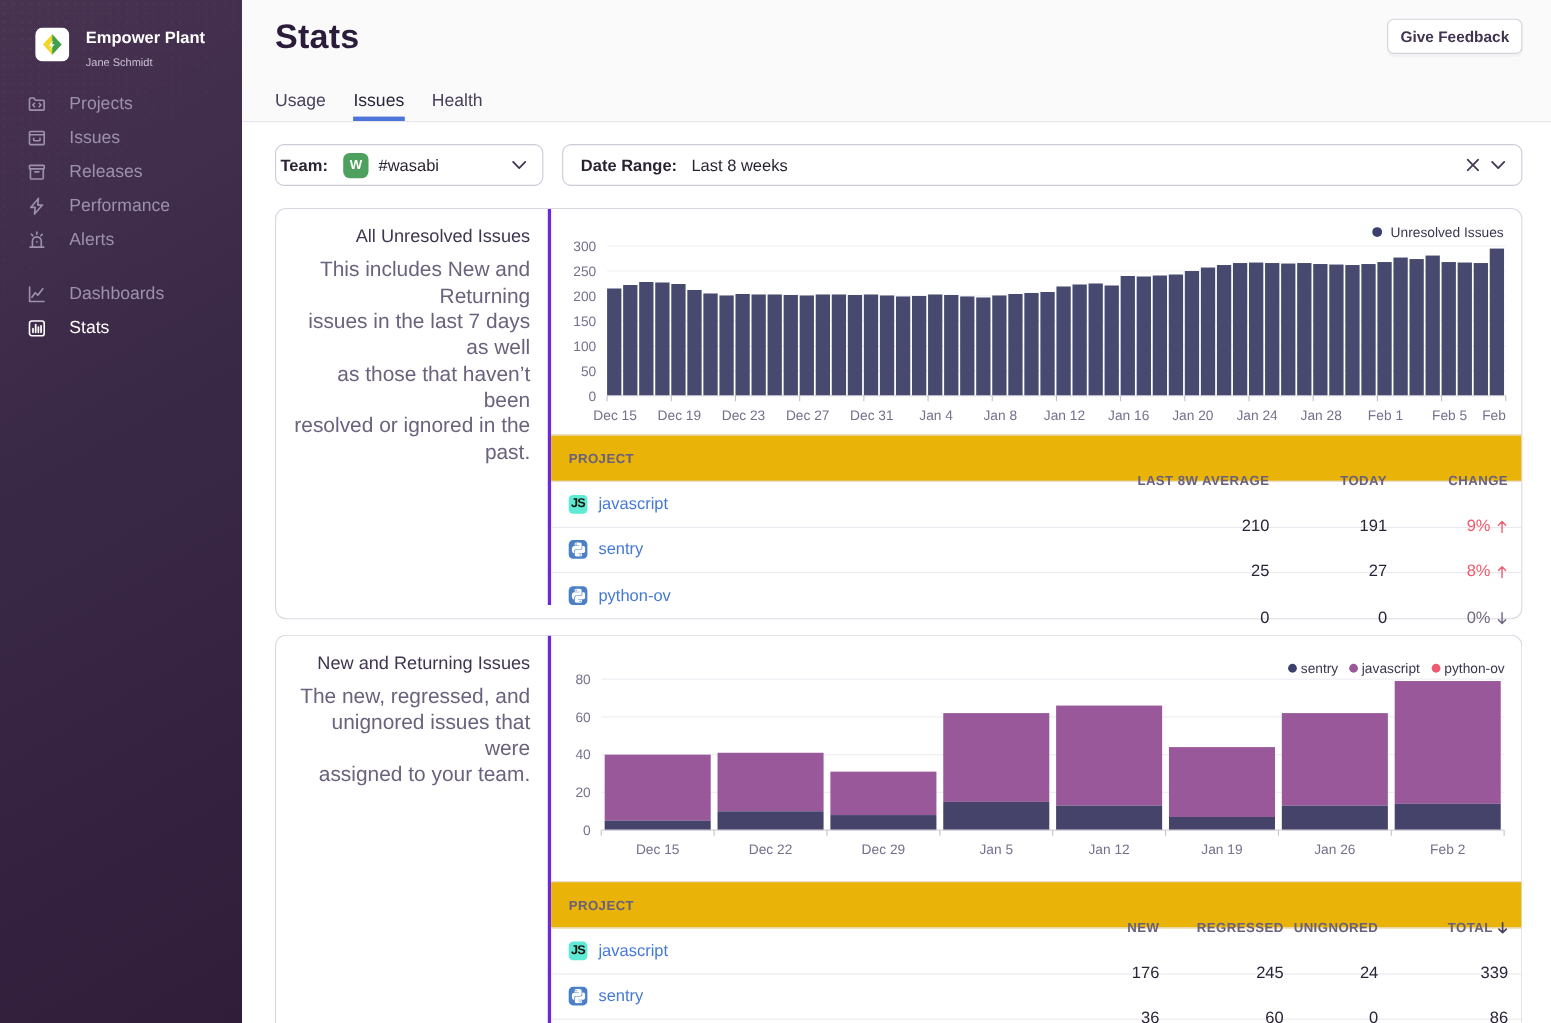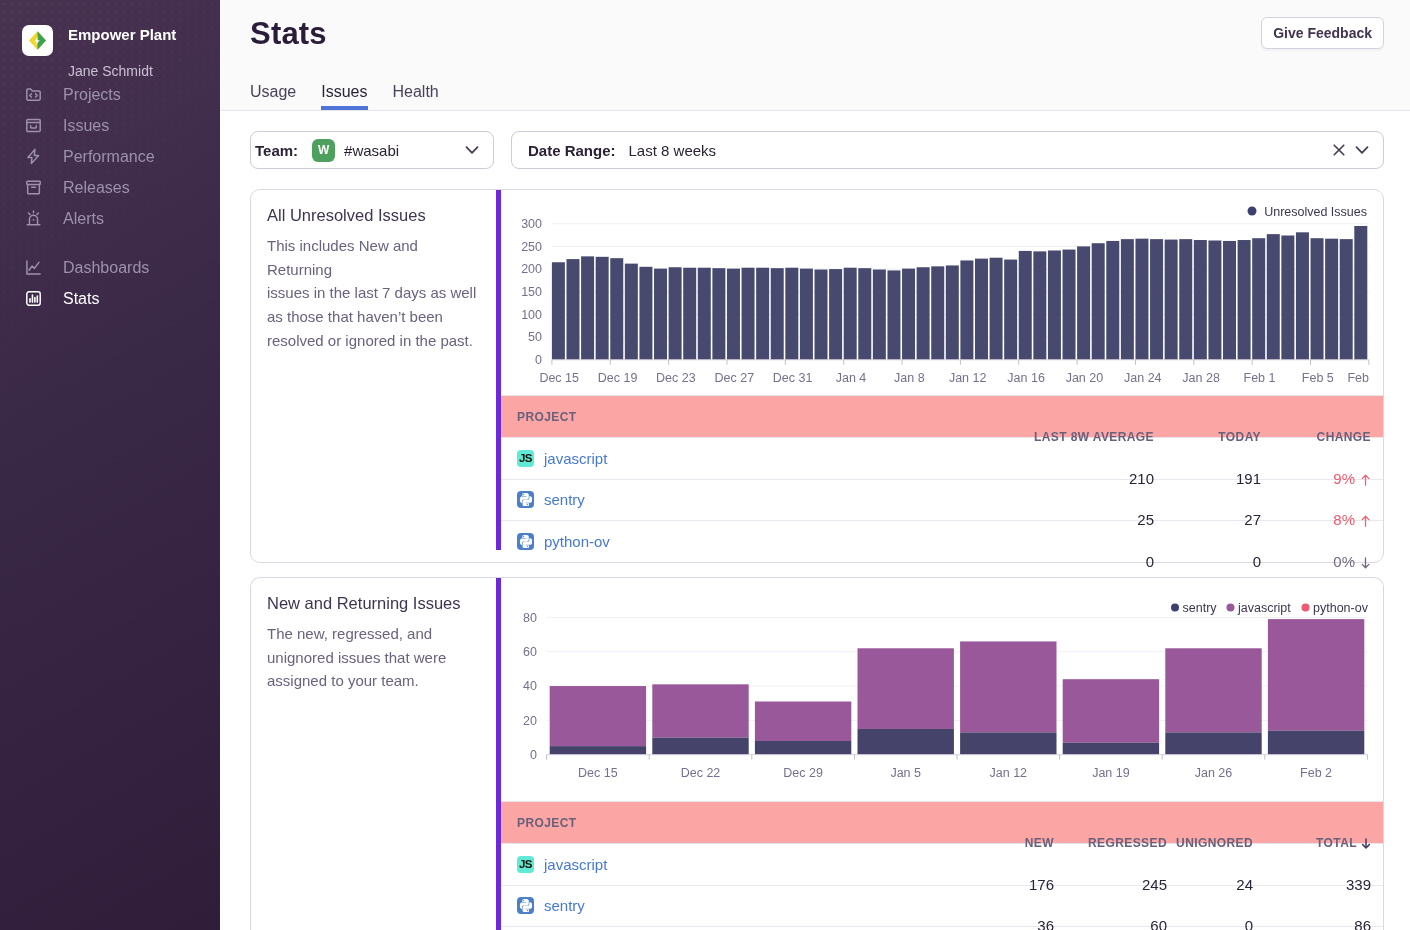--- a/index.html
+++ b/index.html
@@ -5,24 +5,24 @@
 html,body { width:1410px; height:930px; overflow:hidden; font-family:"Liberation Sans",sans-serif; background:#fff; }
 body { position:relative; }
 
 
 .sidebar { position:absolute; left:0; top:0; width:220px; height:930px;
   background:linear-gradient(150deg,#483351 0%,#3a2847 42%,#2f1d3a 100%); color:#fff; }
 .sidebar .dots { position:absolute; inset:0;
   background-image:radial-gradient(rgba(255,255,255,.04) 1px, transparent 1.3px);
   background-size:8px 8px;
   -webkit-mask-image:linear-gradient(135deg,#000 0%,transparent 48%); }
-.org { position:absolute; left:22px; top:25px; display:flex; }
+.org { position:absolute; left:32px; top:25px; display:flex; }
 .orgtxt { margin-left:15px; padding-top:1px; }
 .orgname { font-size:15px; font-weight:bold; color:#fff; line-height:18px; }
-.orguser { font-size:14px; color:#cbc0d5; line-height:18px; margin-top:18px; }
+.orguser { font-size:10px; color:#cbc0d5; line-height:18px; margin-top:5px; }
 nav { position:absolute; left:25px; top:79px; width:180px; }
 .nitem { display:flex; align-items:center; height:31px; color:#9d91ab; font-size:16px; }
 .nitem .nico { flex:0 0 17px; }
 .nitem span { margin-left:21px; }
 .nitem.active { color:#fff; }
 .gap18 { height:18px; } .gap19 { height:19px; }
 
 
 .header { position:absolute; left:220px; top:0; width:1190px; height:111px;
   background:#fafafb; border-bottom:1px solid #e7e4eb; }
@@ -40,30 +40,30 @@
 .f1 { left:250px; top:131px; width:244px; }
 .f2 { left:511px; top:131px; width:873px; }
 .flabel { font-weight:bold; }
 .wbadge { width:23px; height:23px; background:#4ea05e; border-radius:6px; color:#fff; font-size:12px;
   font-weight:bold; text-align:center; line-height:23px; display:inline-block; }
 
 
 .panel { position:absolute; left:250px; width:1134px; background:#fff; border:1px solid #dcd8e2; border-radius:10px; }
 .p1 { top:189px; height:374px; }
 .p2 { top:577px; height:420px; border-bottom:none; border-radius:10px 10px 0 0; }
-.pleft { position:absolute; left:0; top:0; bottom:12px; width:250px; border-right:5px solid #6d28d9; padding:16px; }
+.pleft { position:absolute; left:0; top:0; bottom:12px; width:250px; border-right:3px solid #6d28d9; padding:16px;text-align:right; }
 .ptitle { font-size:16.5px; font-weight:400; color:#3f3550; }
-.pdesc { margin-top:9px; font-size:15px; color:#6b627e; line-height:23.7px; }
+.pdesc { margin-top:9px; font-size:19px; color:#6b627e; line-height:23.7px; }
 .pright { position:absolute; left:250px; top:0; bottom:0; right:0; }
 
 
 .tbl { position:absolute; left:0; right:0; font-size:15px; color:#2a2438; }
 .tbl1 { top:205px; } .tbl2 { top:223px; }
 .trow { display:flex; align-items:center; }
-.thead { height:43px; background:#fca5a5; border-top:1px solid #e8e5ec; border-bottom:1px solid #e8e5ec;
+.thead { height:43px; background:#eab308; border-top:1px solid #e8e5ec; border-bottom:1px solid #e8e5ec;
   font-size:12px; font-weight:bold; color:#69617c; letter-spacing:.4px; }
 .tr { height:41.5px; border-bottom:1px solid #eae7ee; }
 .tr:last-child { border-bottom:none; }
 .cproj { flex:1; padding-left:16px; display:flex; align-items:center; }
 .num { text-align:right;margin-top:40px; }
 .num svg { vertical-align:-2px; }
 .link { color:#4579d4; margin-left:10px; }
 .jsbadge { width:17px; height:17px; background:#5eead4; border-radius:4px; color:#16130a; font-size:11.5px; letter-spacing:-0.6px;
   font-weight:bold; text-align:center; line-height:17px; display:inline-block; }
 .pbadge { width:17px; height:17px; background:#4b80c7; border-radius:4px; display:inline-flex;
@@ -100,30 +100,30 @@
       </div>
     <div class="nitem">
         <svg class="nico" width="17" height="17" viewBox="0 0 16 16" fill="none" stroke="currentColor" stroke-width="1.4" stroke-linecap="round" stroke-linejoin="round">
           <rect x="1.7" y="2.4" width="12.6" height="11.2" rx="1"></rect>
           <path d="M1.7 5.2h12.6M5.3 8.3v1.3a0.7 0.7 0 0 0 .7.7h4a0.7 0.7 0 0 0 .7-.7V8.3"></path>
         </svg>
         <span>Issues</span>
       </div>
     <div class="nitem">
         <svg class="nico" width="17" height="17" viewBox="0 0 16 16" fill="none" stroke="currentColor" stroke-width="1.4" stroke-linecap="round" stroke-linejoin="round">
-          <path d="M9.3 1.3 2.8 9h3.7L6 14.7 12.8 7H8.8z"></path>
-        </svg>
-        <span>Performance</span>
-      </div>
-    <div class="nitem">
-        <svg class="nico" width="17" height="17" viewBox="0 0 16 16" fill="none" stroke="currentColor" stroke-width="1.4" stroke-linecap="round" stroke-linejoin="round">
           <rect x="1.7" y="2.2" width="12.6" height="3" rx="0.6"></rect>
           <path d="M2.5 5.2v7.9a0.8 0.8 0 0 0 .8.8h9.4a0.8 0.8 0 0 0 .8-.8V5.2M6.3 7.8h3.4"></path>
         </svg>
         <span>Releases</span>
+      </div>
+    <div class="nitem">
+        <svg class="nico" width="17" height="17" viewBox="0 0 16 16" fill="none" stroke="currentColor" stroke-width="1.4" stroke-linecap="round" stroke-linejoin="round">
+          <path d="M9.3 1.3 2.8 9h3.7L6 14.7 12.8 7H8.8z"></path>
+        </svg>
+        <span>Performance</span>
       </div>
     <div class="nitem">
         <svg class="nico" width="17" height="17" viewBox="0 0 16 16" fill="none" stroke="currentColor" stroke-width="1.4" stroke-linecap="round" stroke-linejoin="round">
           <path d="M4.2 12.6V8.8a3.8 3.8 0 0 1 7.6 0v3.8M2.1 13.8h11.8M8 1v1.7M3.4 2.9l1.2 1.2M12.6 2.9l-1.2 1.2"></path>
           <circle cx="8" cy="9.3" r="0.8" fill="currentColor" stroke="none"></circle>
         </svg>
         <span>Alerts</span>
       </div>
     <div class="gap18"></div>
     <div class="nitem">

